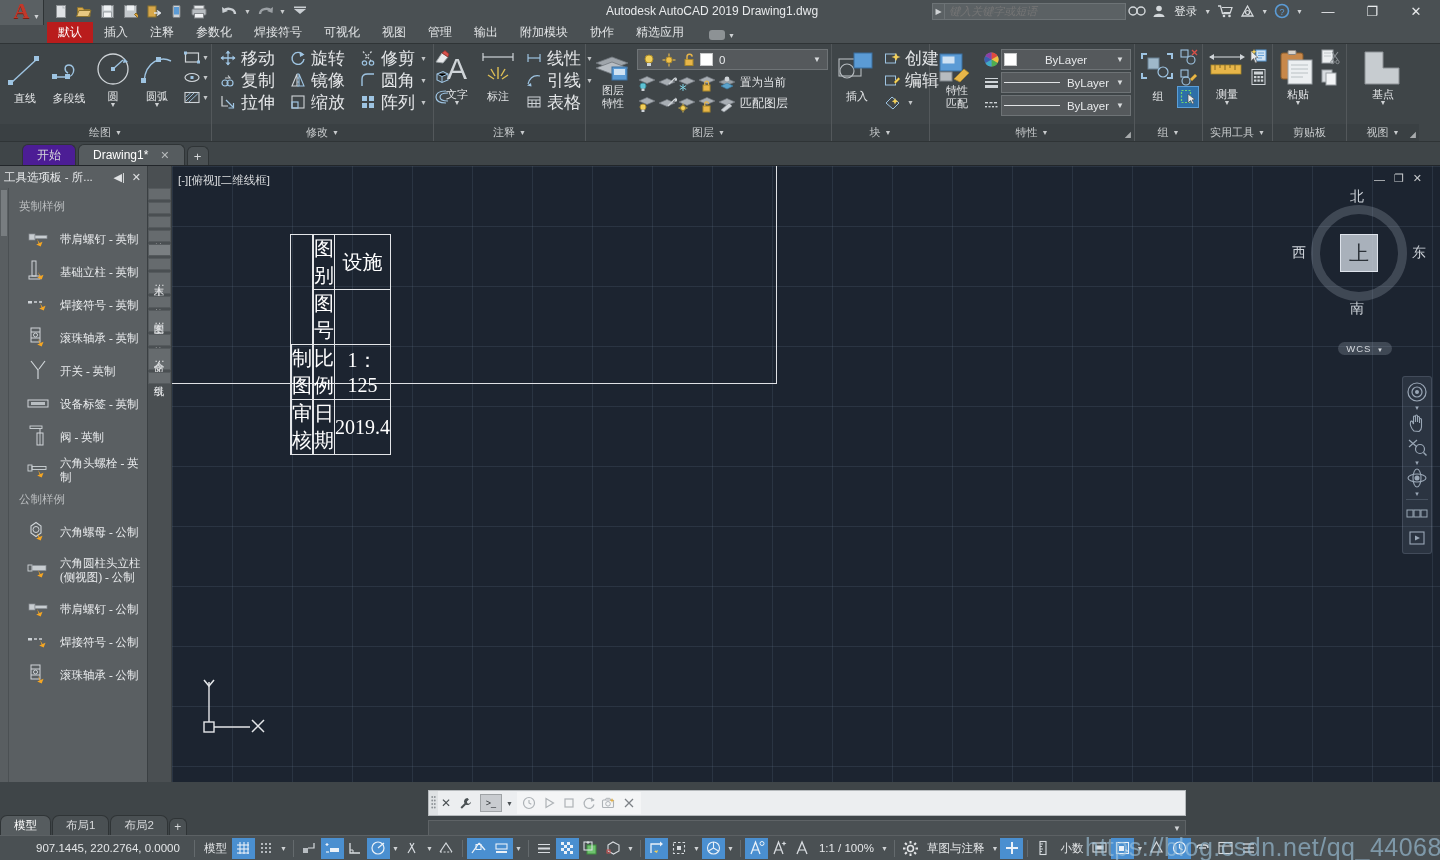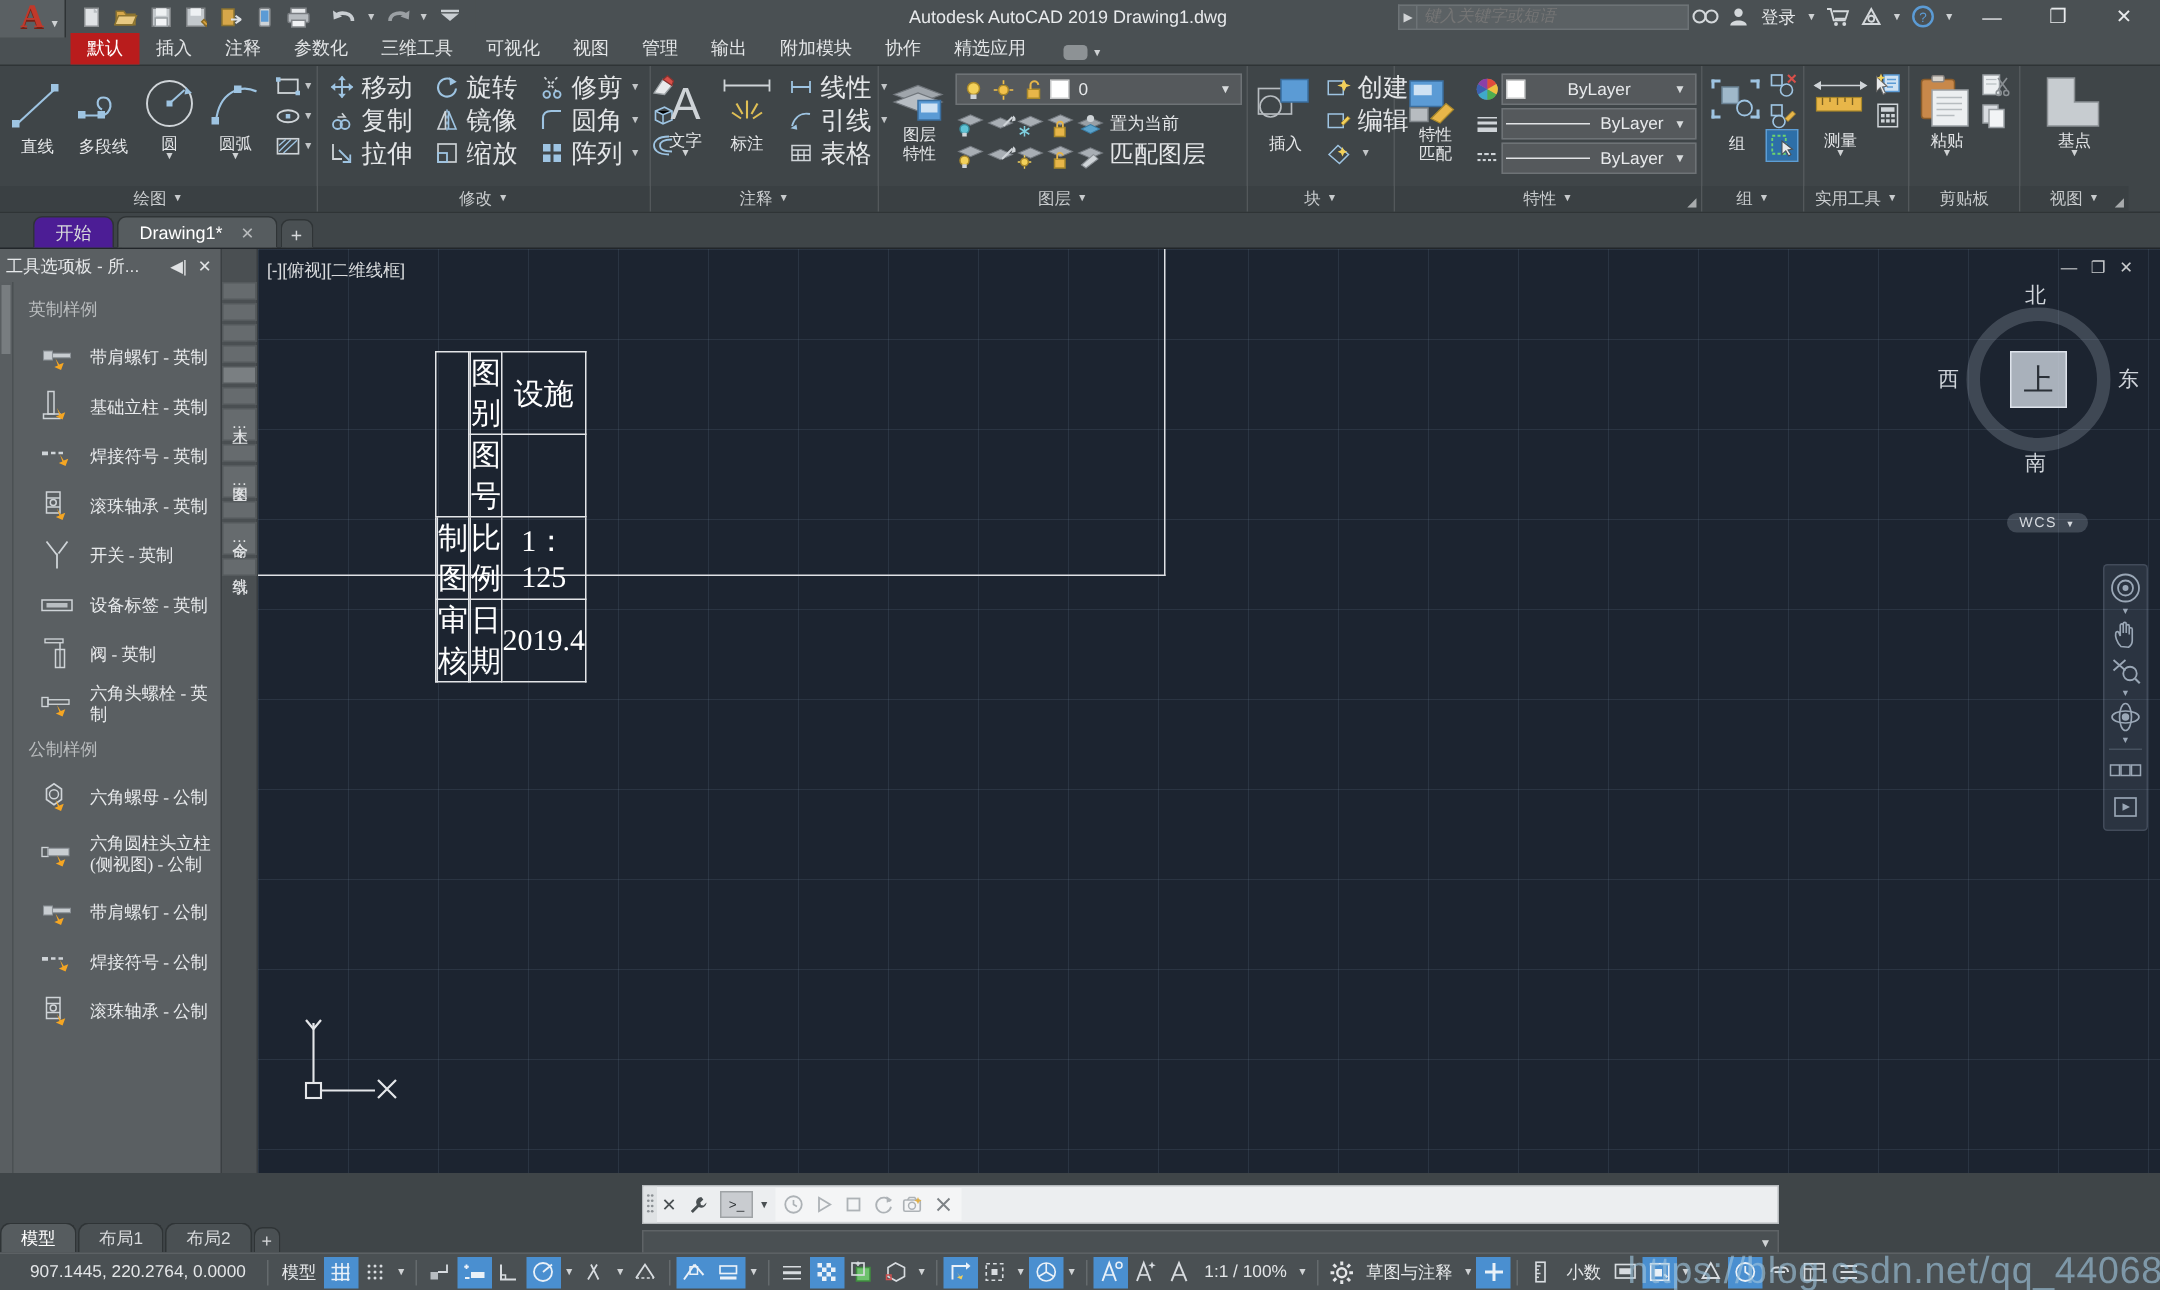--- a/index.html
+++ b/index.html
@@ -180,21 +180,21 @@
      display:flex; align-items:center; border:1px solid #2f3436; border-bottom:0;
      border-radius:7px 7px 0 0; margin-right:1px;}
   .ltab.active { background:#565c5f; color:#fff;}
   .lplus { width:18px;height:17px;background:#4a5053;border:1px solid #2f3436;border-bottom:0;
      border-radius:6px 6px 0 0; display:flex;align-items:center;justify-content:center;
      font-size:12px;color:#d7d9db;}
 
   
   .statusbar { position:absolute; left:0; bottom:0; width:1440px; height:25px; background:#4a5053;
      display:flex; align-items:center; border-top:1px solid #5c6164; }
-  .coords { font-size:11.5px; color:#e4e6e8; padding:0 10px 0 20px; white-space:nowrap;}
+  .coords { font-size:11.5px; color:#e4e6e8; padding:0 10px 0 36px; white-space:nowrap;}
   .sbsep { width:1px; height:17px; background:#646a6d; margin:0 4px;}
   .sbtext { font-size:11.5px; color:#e4e6e8; padding:0 5px; white-space:nowrap;}
   .sbi { width:23px; height:21px; display:flex; align-items:center; justify-content:center; }
   .sbi.on { background:#4a8fd0; }
   .sbdd { font-size:7px; color:#d0d3d5; width:11px; text-align:center;}
 
   .watermark { position:absolute; left:1085px; bottom:-2px; font-size:25px; color:#9ec4dd;
      opacity:.62; white-space:nowrap; pointer-events:none; letter-spacing:0.5px;
      font-family:"Liberation Sans",sans-serif;}
 
@@ -327,21 +327,21 @@
     <span class="wbtn">❐</span>
     <span class="wbtn close">✕</span>
   </div>
 </div>
 
 <div class="ribbontabs">
   <div class="rtab active">默认</div>
   <div class="rtab">插入</div>
   <div class="rtab">注释</div>
   <div class="rtab">参数化</div>
-  <div class="rtab">三维工具</div>
+  <div class="rtab">焊接符号</div>
   <div class="rtab">可视化</div>
   <div class="rtab">视图</div>
   <div class="rtab">管理</div>
   <div class="rtab">输出</div>
   <div class="rtab">附加模块</div>
   <div class="rtab">协作</div>
   <div class="rtab">精选应用</div>
   <div class="rt-min">
     <span class="pill"></span>
     <span style="font-size:7px;color:#cfd2d4">▼</span>
@@ -731,21 +731,21 @@
                 <rect x="6" y="12" width="7" height="6" fill="#e8b649" stroke="#a9882a"></rect>
                 <path d="M7.8 12 V10 a1.9 1.9 0 0 1 3.8 -0.3" fill="none" stroke="#e8b649" stroke-width="1.2"></path>
               </svg>
             </span>
           <span class="iconbox">
               <svg width="20" height="19">
                 <path d="M2 8 L10 4.5 L18 8 L10 11.5 Z" fill="#a8aeb4" stroke="#73797f" stroke-width="0.7"></path>
                 <path d="M4 16 L12 9 L15 12 L7 18 Z" fill="#cfd4d8" stroke="#8b9196" stroke-width="0.7"></path>
               </svg>
             </span>
-          <span class="lbl" style="font-size:16px;color:#e4e6e8;padding-left:3px">匹配图层</span>
+          <span class="lbl" style="font-size:12px;color:#e4e6e8;padding-left:3px">匹配图层</span>
         </div>
       </div>
     </div>
     <div class="panel-title">
       <span>图层</span>
         <span class="dd">▼</span>
     </div>
   </div>
 
   <div class="panel" style="width:98px">

